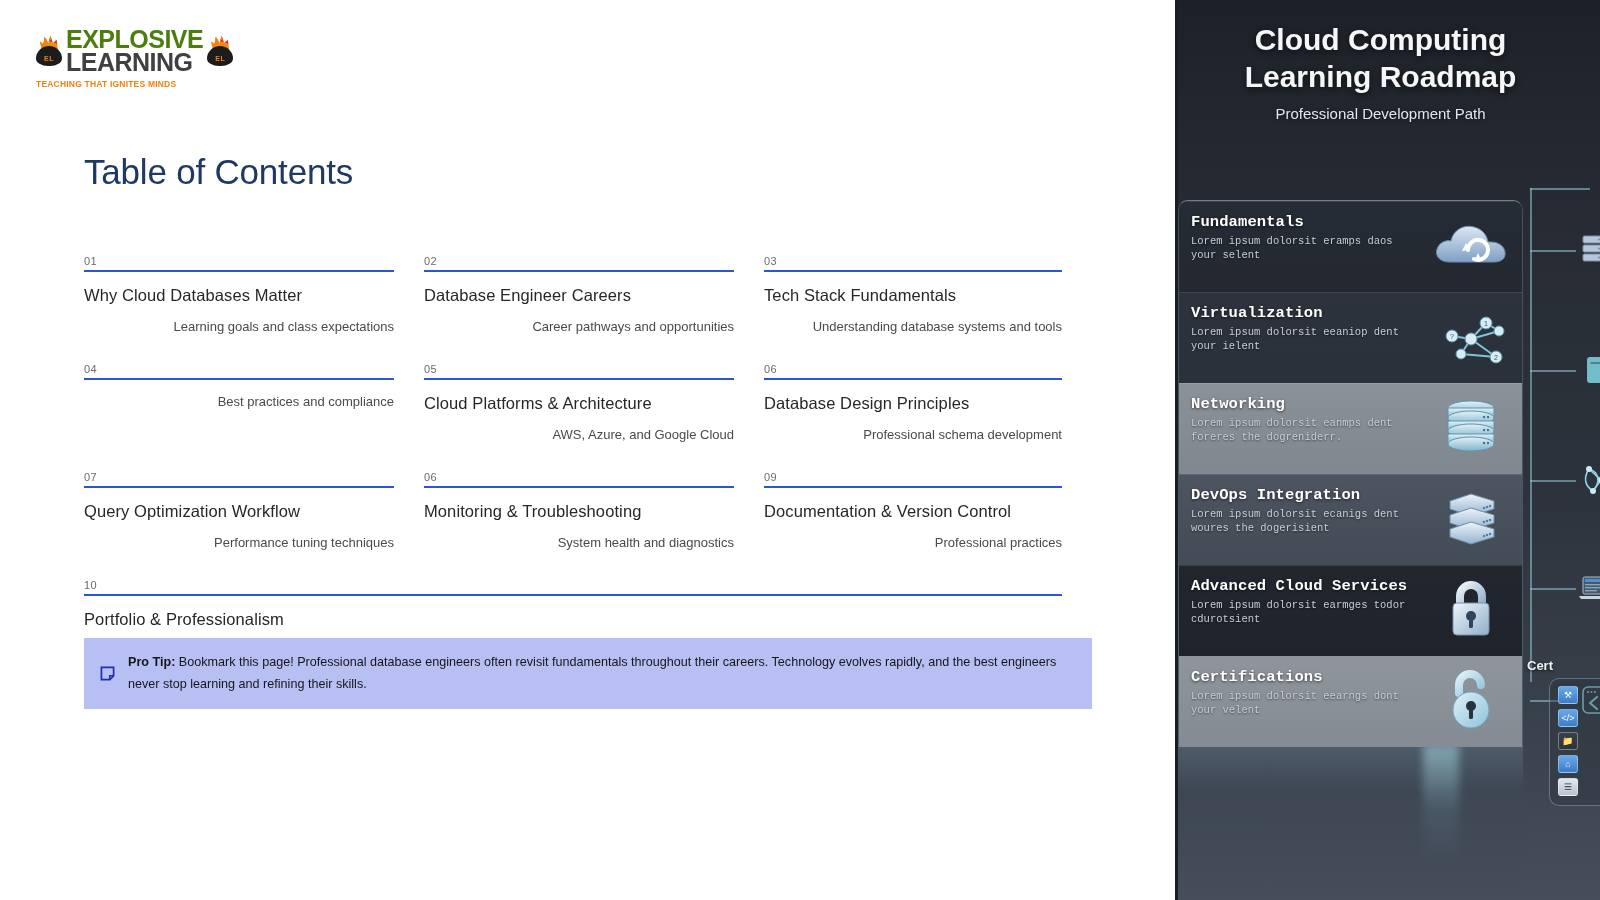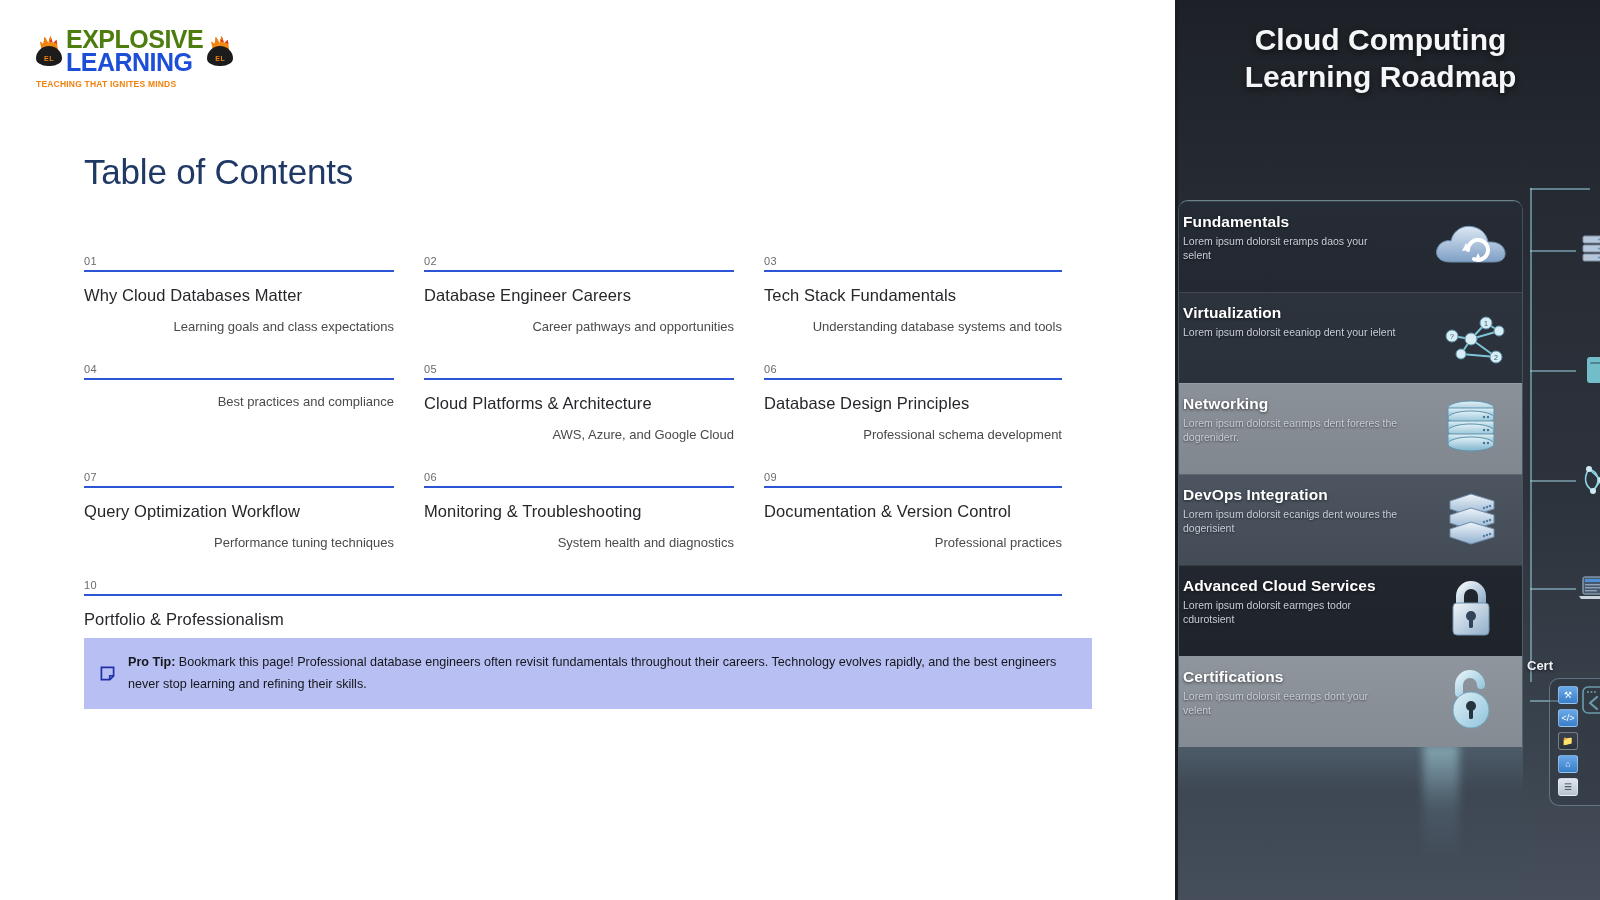--- a/index.html
+++ b/index.html
@@ -41,21 +41,21 @@
     text-align: center; font-size: 7px; font-weight: bold; color: #f0820f;
     letter-spacing: .5px; line-height: 8px;
   }
   .logo-word { line-height: .92; }
   .logo-word .w1 {
     font-size: 25px; font-weight: bold; color: #4d7c0f;
     font-family: "Liberation Sans", sans-serif; letter-spacing: -.5px;
     display:block;
   }
   .logo-word .w2 {
-    font-size: 25px; font-weight: bold; color: #1d4ed8;
+    font-size: 25px; font-weight: bold; color: #404040;
     letter-spacing: -.5px; display:block;
   }
   .logo-tag {
     margin-top: 5px; font-size: 8.5px; font-weight: bold; color: #f0820f;
     letter-spacing: .2px;
   }
 
   
   .doc-title {
     position: absolute; left: 84px; top: 152px;
@@ -131,21 +131,21 @@
     border-left: 1px solid rgba(150,195,210,.25);
     border-right: 1px solid rgba(150,195,210,.25);
     border-top-left-radius: 10px; border-top-right-radius: 10px;
     overflow: hidden;
   }
   .card {
     position: relative; height: 91px;
     padding: 12px 0 0 0;
     overflow: hidden;
   }
-  .card .txt { position: relative; z-index: 2; padding-left: 4px; }
+  .card .txt { position: relative; z-index: 2; padding-left: 12px; font-family: Liberation Mono, monospace; }
   .card h3 {
     font-size: 15.5px; font-weight: bold; color: #ffffff;
     text-shadow: 0 1px 3px rgba(0,0,0,.6);
     letter-spacing: .1px;
   }
   .card p {
     margin-top: 3px; font-size: 10.5px; color: #c7ced6; line-height: 1.38;
     max-width: 215px;
     text-shadow: 0 1px 2px rgba(0,0,0,.5);
   }
@@ -334,20 +334,21 @@
   </div>
 
   <div class="pane">
     <div class="pane-edge"></div>
 
     <div class="pane-head">
       <div class="pane-title">
         <div>Cloud Computing</div>
         <div>Learning Roadmap</div>
       </div>
+      <div class="pane-sub">Professional Development Path</div>
     </div>
 
     <div class="floor"></div>
     <div class="glow"></div>
 
     <div class="tree">
       <div class="spine-top"></div>
       <div class="spine"></div>
 
       <div class="branch" style="top:62px"></div>

